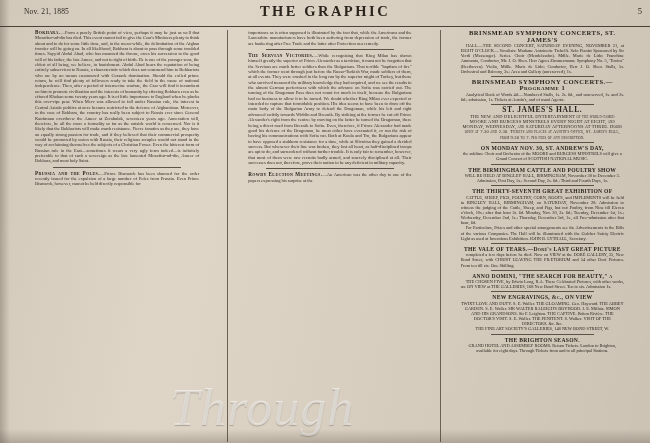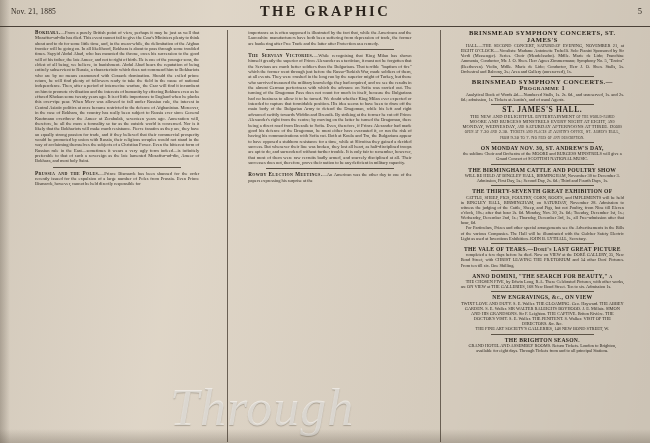--- a/index.html
+++ b/index.html
@@ -25,21 +25,21 @@
   }
   
   .masthead {
     position: relative;
     height: 26px;
     border-bottom: 1px solid #4a4138;
     padding: 0 6px;
   }
   .masthead .date {
     position: absolute;
-    left: 11px;
+    left: 24px;
     top: 7px;
     font-size: 7.5px;
     letter-spacing: .2px;
     color: #2d261f;
   }
   .masthead .title {
     position: absolute;
     left: 0;
     right: 0;
     top: 3px;

